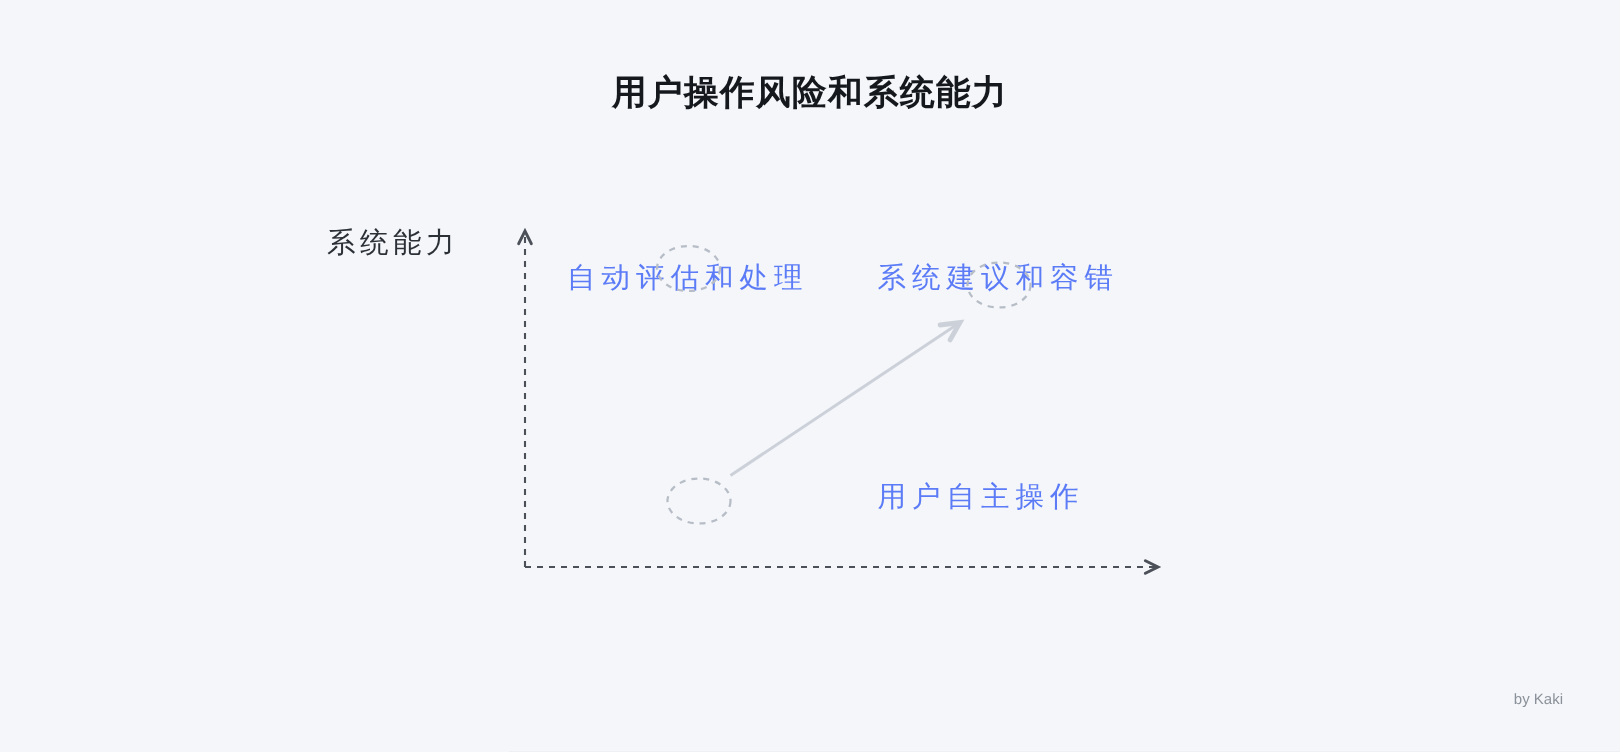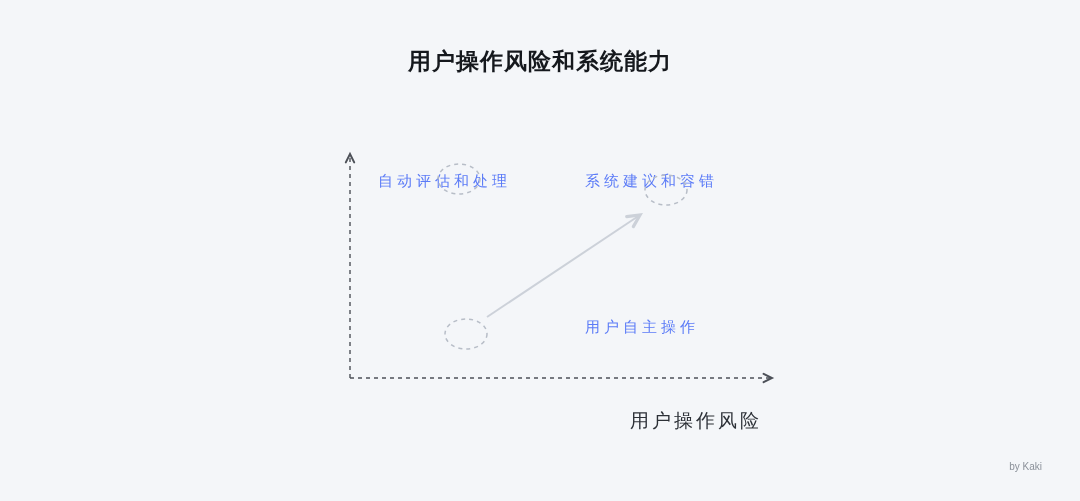--- a/index.html
+++ b/index.html
@@ -32,21 +32,21 @@
     position: absolute;
     font-size: 19px;
     color: #2c3037;
     letter-spacing: 3px;
     white-space: nowrap;
   }
   .y-label { left: 218px; top: 149px; }
   .x-label { left: 630px; top: 408px; }
   .quad-label {
     position: absolute;
-    font-size: 15px;
+    font-size: 19px;
     color: #5b7bf7;
     letter-spacing: 4px;
     white-space: nowrap;
   }
   .q-tl { left: 378px; top: 172px; }
   .q-tr { left: 585px; top: 172px; }
   .q-bl { left: 390px; top: 318px; }
   .q-br { left: 585px; top: 318px; font-family: Liberation Mono, monospace; }
   .overlay {
     position: absolute;
@@ -64,21 +64,21 @@
     color: #8b919a;
   }
 </style>
 </head>
 <body>
 
 <div class="canvas">
 
   <h1 class="title">用户操作风险和系统能力</h1>
 
-  <div class="axis-label x-label">用户操作风险</div>
+  <div class="axis-label y-label">系统能力</div>
 
   <div class="quad-label q-tl">自动评估和处理</div>
   <div class="quad-label q-tr">系统建议和容错</div>
   <div class="quad-label q-br">用户自主操作</div>
 
   <svg class="overlay" viewBox="0 0 1080 501">
     <defs>
       <marker id="arrowGray" markerWidth="10" markerHeight="10" refX="7" refY="4" orient="auto">
         <path d="M1,1 L7,4 L1,7" fill="none" stroke="#ccd1d9" stroke-width="1.6" stroke-linecap="round"></path>
       </marker>

